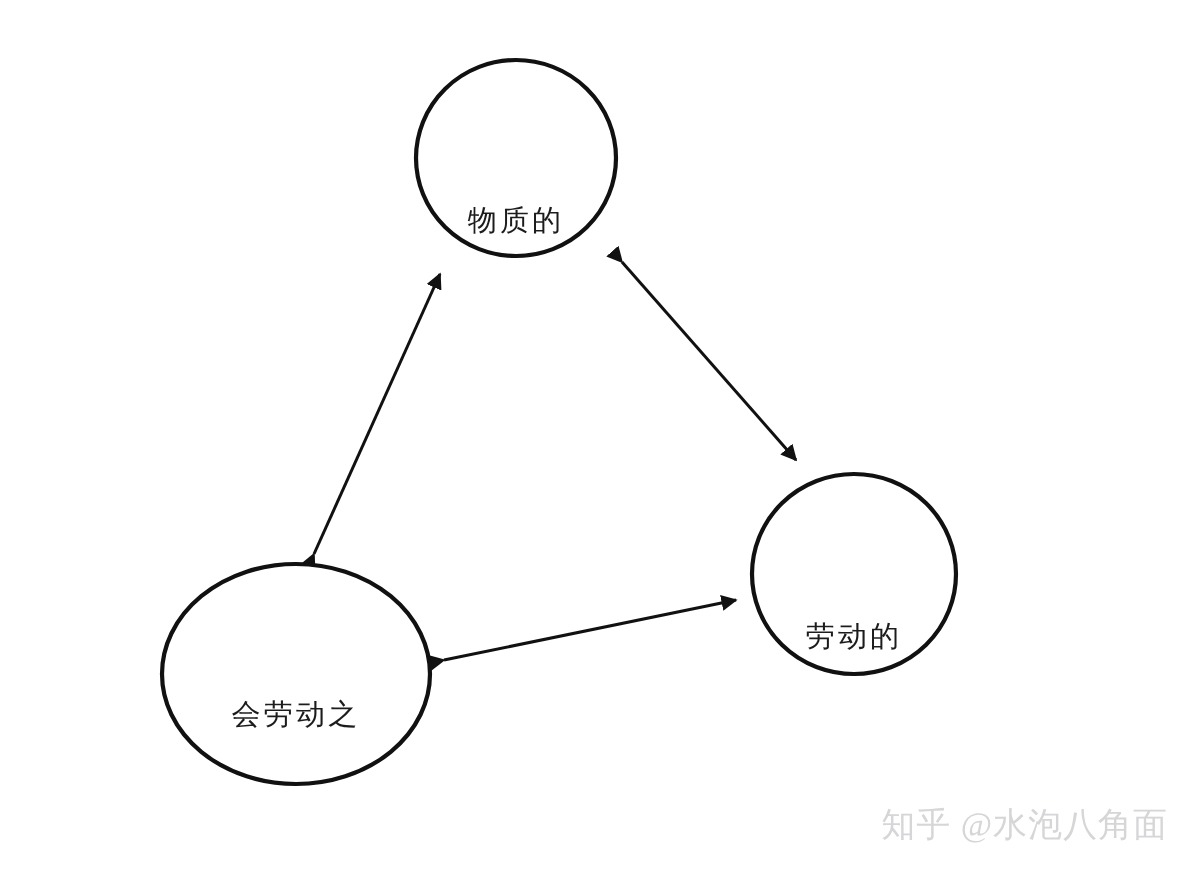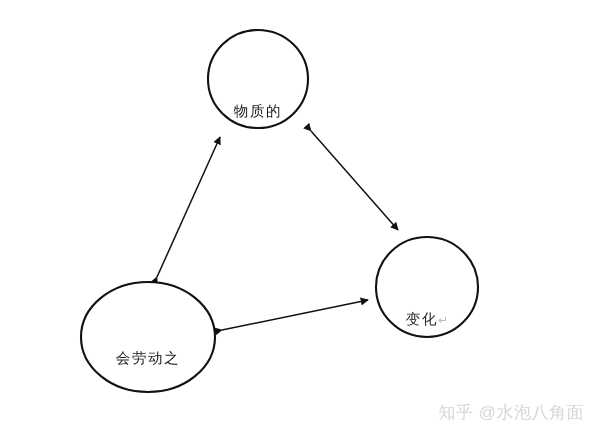--- a/index.html
+++ b/index.html
@@ -57,21 +57,21 @@
     width: 124px;
   }
   #watermark {
     position: absolute;
     right: 16px;
     bottom: 11px;
     color: #d6d6d8;
     font-size: 17px;
     letter-spacing: 0.5px;
     white-space: pre;
-    font-family: Liberation Sans, sans-serif;
+    font-family: Liberation Serif, serif;
   }
 </style>
 </head>
 <body>
 
 <div id="canvas" style="width: 600px; height: 435px; background: rgb(255, 255, 255);">
 
   <svg id="diagram-svg" viewBox="0 0 600 435" xmlns="http://www.w3.org/2000/svg">
     <defs>
       <marker id="arrowEnd" viewBox="0 0 10 10" refX="9" refY="5" markerWidth="5.4" markerHeight="5.4" orient="auto-start-reverse">
@@ -93,21 +93,21 @@
     <ellipse id="node-labor" cx="427" cy="287" rx="51" ry="50" fill="#ffffff" stroke="#111111" stroke-width="2.1"></ellipse>
 
     <ellipse id="node-contradiction" cx="148" cy="337" rx="67" ry="55" fill="#ffffff" stroke="#111111" stroke-width="2.1"></ellipse>
   </svg>
 
   <div class="node-label" id="label-material" style="color: rgb(28, 28, 28);">
     <div>物质的</div>
   </div>
 
   <div class="node-label" id="label-labor" style="color: rgb(28, 28, 28);">
-    <div><span>变化</span><span class="pilcrow" style="color: rgb(185, 185, 189);">↵</span></div>
+    <div>劳动的</div>
   </div>
 
   <div class="node-label" id="label-contradiction" style="color: rgb(28, 28, 28);">
     <div>会劳动之</div>
     
   </div>
 
   <div id="watermark" style="color: rgb(214, 214, 216);">知乎 @水泡八角面</div>
 
 </div>

